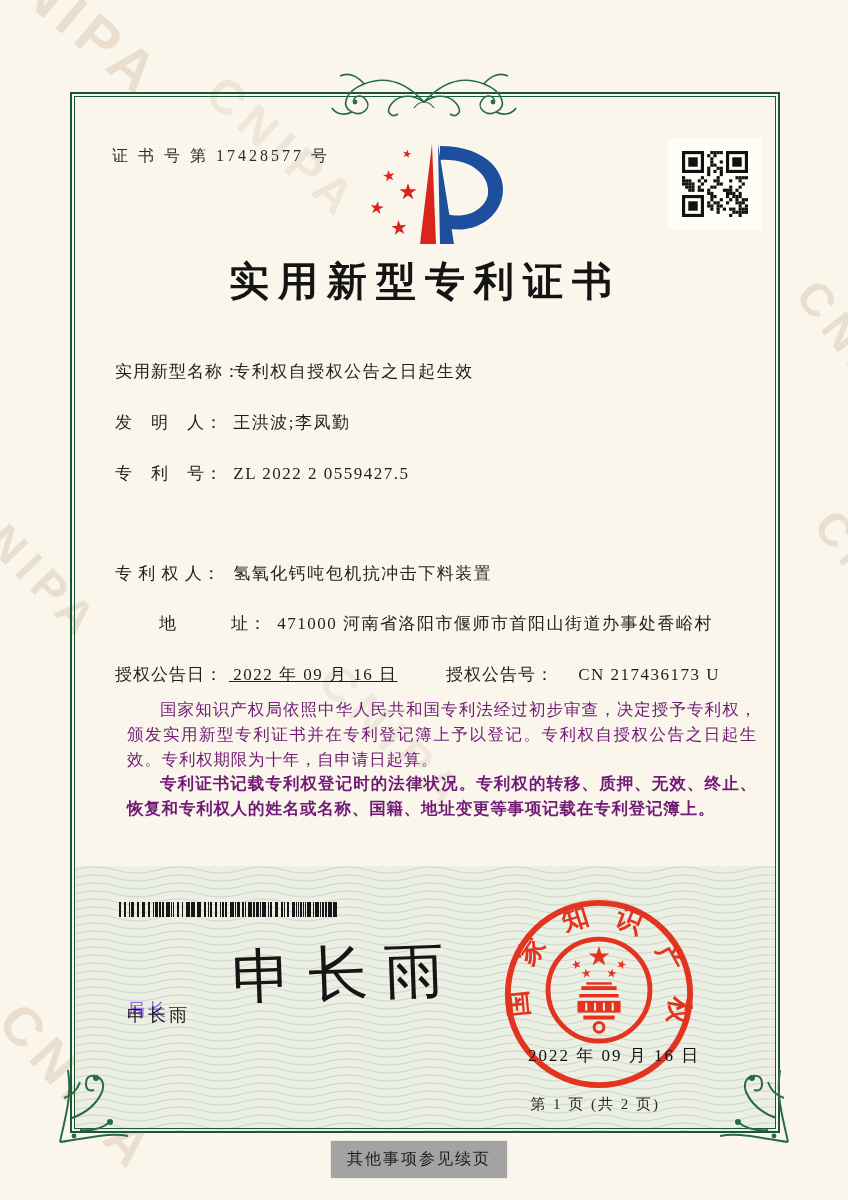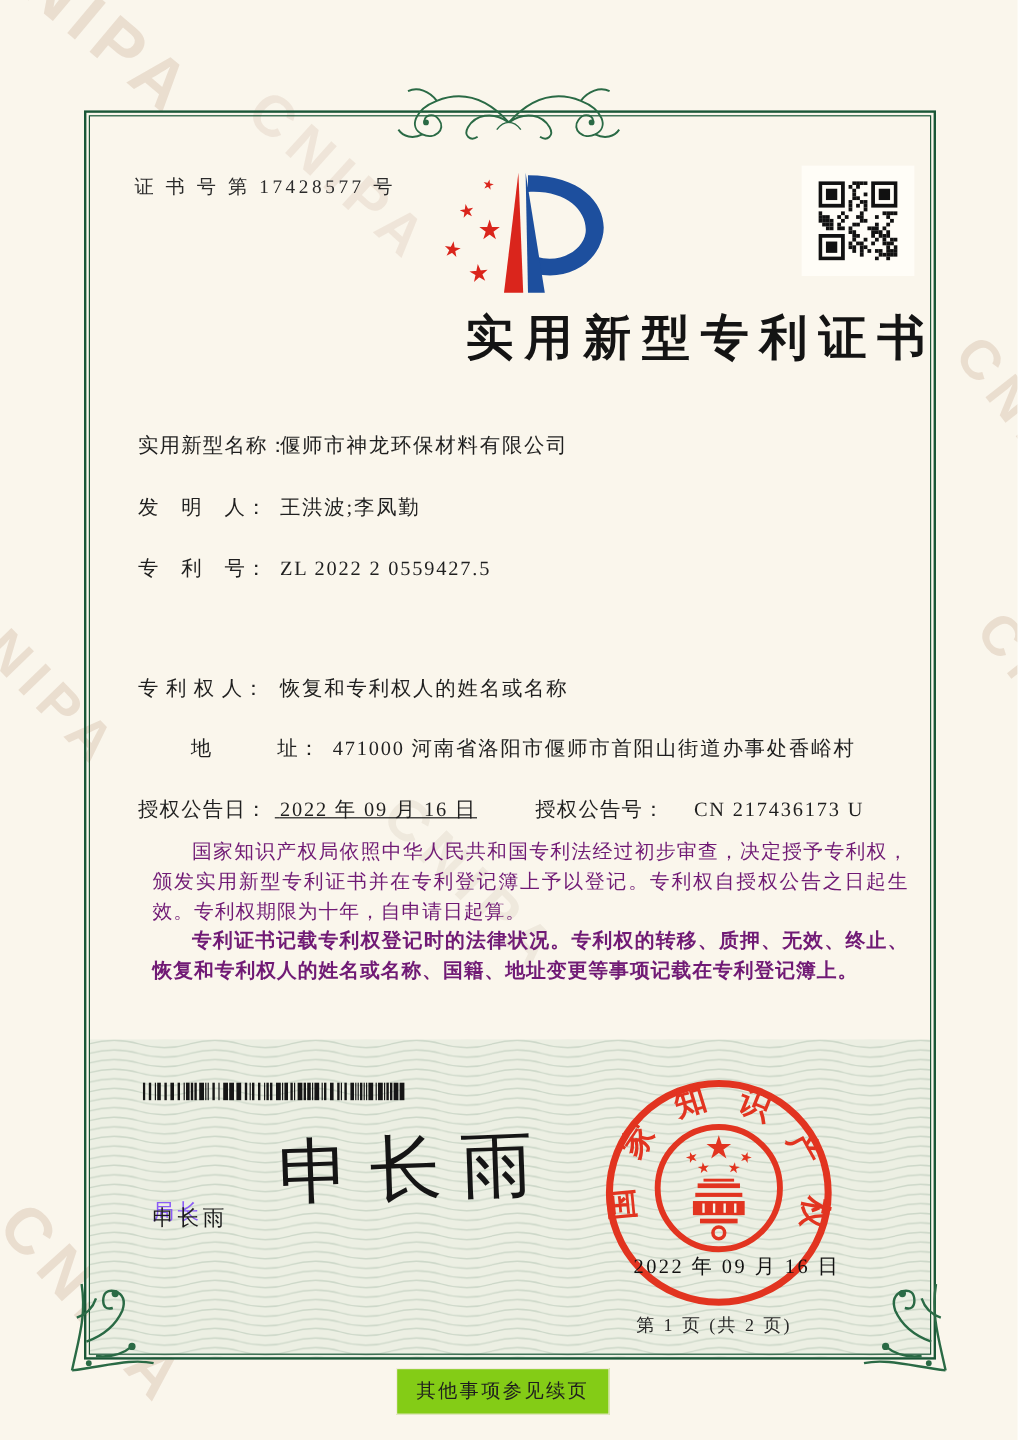--- a/index.html
+++ b/index.html
@@ -23,21 +23,21 @@
   .corner-fl { position:absolute; z-index:4; }
 
   .cert-no { position:absolute; left:112px; top:146px; z-index:5; font-size:16px;
              letter-spacing:3px; color:#2b2b2b; }
 
   .logo { position:absolute; left:352px; top:136px; z-index:5; }
 
   .qr-tile { position:absolute; left:668px; top:138px; width:94px; height:92px;
              background:#fffdf7; z-index:5; display:flex; align-items:center; justify-content:center; }
 
-  .title { position:absolute; left:70px; top:254px; width:710px; text-align:right; z-index:5;
+  .title { position:absolute; left:70px; top:254px; width:710px; text-align:center; z-index:5;
            font-size:40px; font-weight:bold; letter-spacing:9px; color:#141414; }
 
   .field-row { position:absolute; left:115px; z-index:5; font-size:17px; color:#1f1f1f; white-space:nowrap; }
   .flabel { display:inline-block; width:114px; letter-spacing:1px; }
   .fvalue { letter-spacing:1.5px; }
   .grant-no { position:absolute; left:446px; top:663px; z-index:5; font-size:17px; color:#1f1f1f; white-space:nowrap; }
   .grant-no .flabel { width:auto; margin-right:20px; }
 
   .para { position:absolute; left:127px; width:630px; z-index:5; font-size:16.5px; line-height:25px;
           color:#701a75; text-align:justify; text-indent:2em; letter-spacing:0.8px; }
@@ -50,21 +50,21 @@
   .autograph { position:absolute; left:232px; top:934px; z-index:5; font-size:60px; color:#151515;
                letter-spacing:16px; transform:rotate(-2deg); font-family:"DejaVu Serif",serif; }
 
   .seal { position:absolute; left:501px; top:896px; z-index:6; }
   .seal-date { position:absolute; left:528px; top:1044px; z-index:7; font-size:17px;
                letter-spacing:2px; color:#111; white-space:nowrap; }
 
   .page-info { position:absolute; left:70px; top:1095px; width:590px; text-align:right; z-index:5;
                font-size:15px; letter-spacing:2px; color:#2a2a2a; }
 
-  .cont-note { position:absolute; left:330px; top:1140px; z-index:5; background:#84cc16;
+  .cont-note { position:absolute; left:330px; top:1140px; z-index:5; background:#a3a3a3;
                padding:8px 16px; font-size:16px; letter-spacing:2px; color:#1e1e1e;
                border:1px solid #f1ecdc; }
 </style>
 </head>
 <body>
 
 <div class="page">
 
   <span class="wm" style="left:-36px; top:-18px; font-size:58px; transform:rotate(40deg);">CNIPA</span>
   <span class="wm" style="left:190px; top:120px; font-size:48px; transform:rotate(42deg); color:rgba(213,188,168,0.28);">CNIPA</span>
@@ -264,33 +264,33 @@
         <rect x="0" y="42" width="21" height="21" fill="#111"></rect>
         <rect x="3" y="45" width="15" height="15" fill="#fffdf7"></rect>
         <rect x="6" y="48" width="9" height="9" fill="#111"></rect>
       </svg>
   </div>
 
   <div class="title">实用新型专利证书</div>
 
   <div class="field-row" style="top:360px;">
     <span class="flabel">实用新型名称：</span>
-    <span class="fvalue">偃师市神龙环保材料有限公司</span>
+    <span class="fvalue">专利权自授权公告之日起生效</span>
   </div>
   <div class="field-row" style="top:411px;">
     <span class="flabel">发　明　人：</span>
     <span class="fvalue">王洪波;李凤勤</span>
   </div>
   <div class="field-row" style="top:462px;">
     <span class="flabel">专　利　号：</span>
     <span class="fvalue">ZL 2022 2 0559427.5</span>
   </div>
   <div class="field-row" style="top:562px;">
     <span class="flabel">专 利 权 人：</span>
-    <span class="fvalue">恢复和专利权人的姓名或名称</span>
+    <span class="fvalue">氢氧化钙吨包机抗冲击下料装置</span>
   </div>
   <div class="field-row" style="top:612px;margin-left:44px;">
     <span class="flabel">地　　　址：</span>
     <span class="fvalue">471000 河南省洛阳市偃师市首阳山街道办事处香峪村</span>
   </div>
   <div class="field-row" style="top:663px;text-decoration:underline;">
     <span class="flabel">授权公告日：</span>
     <span class="fvalue">2022 年 09 月 16 日</span>
   </div>
   <div class="grant-no">

